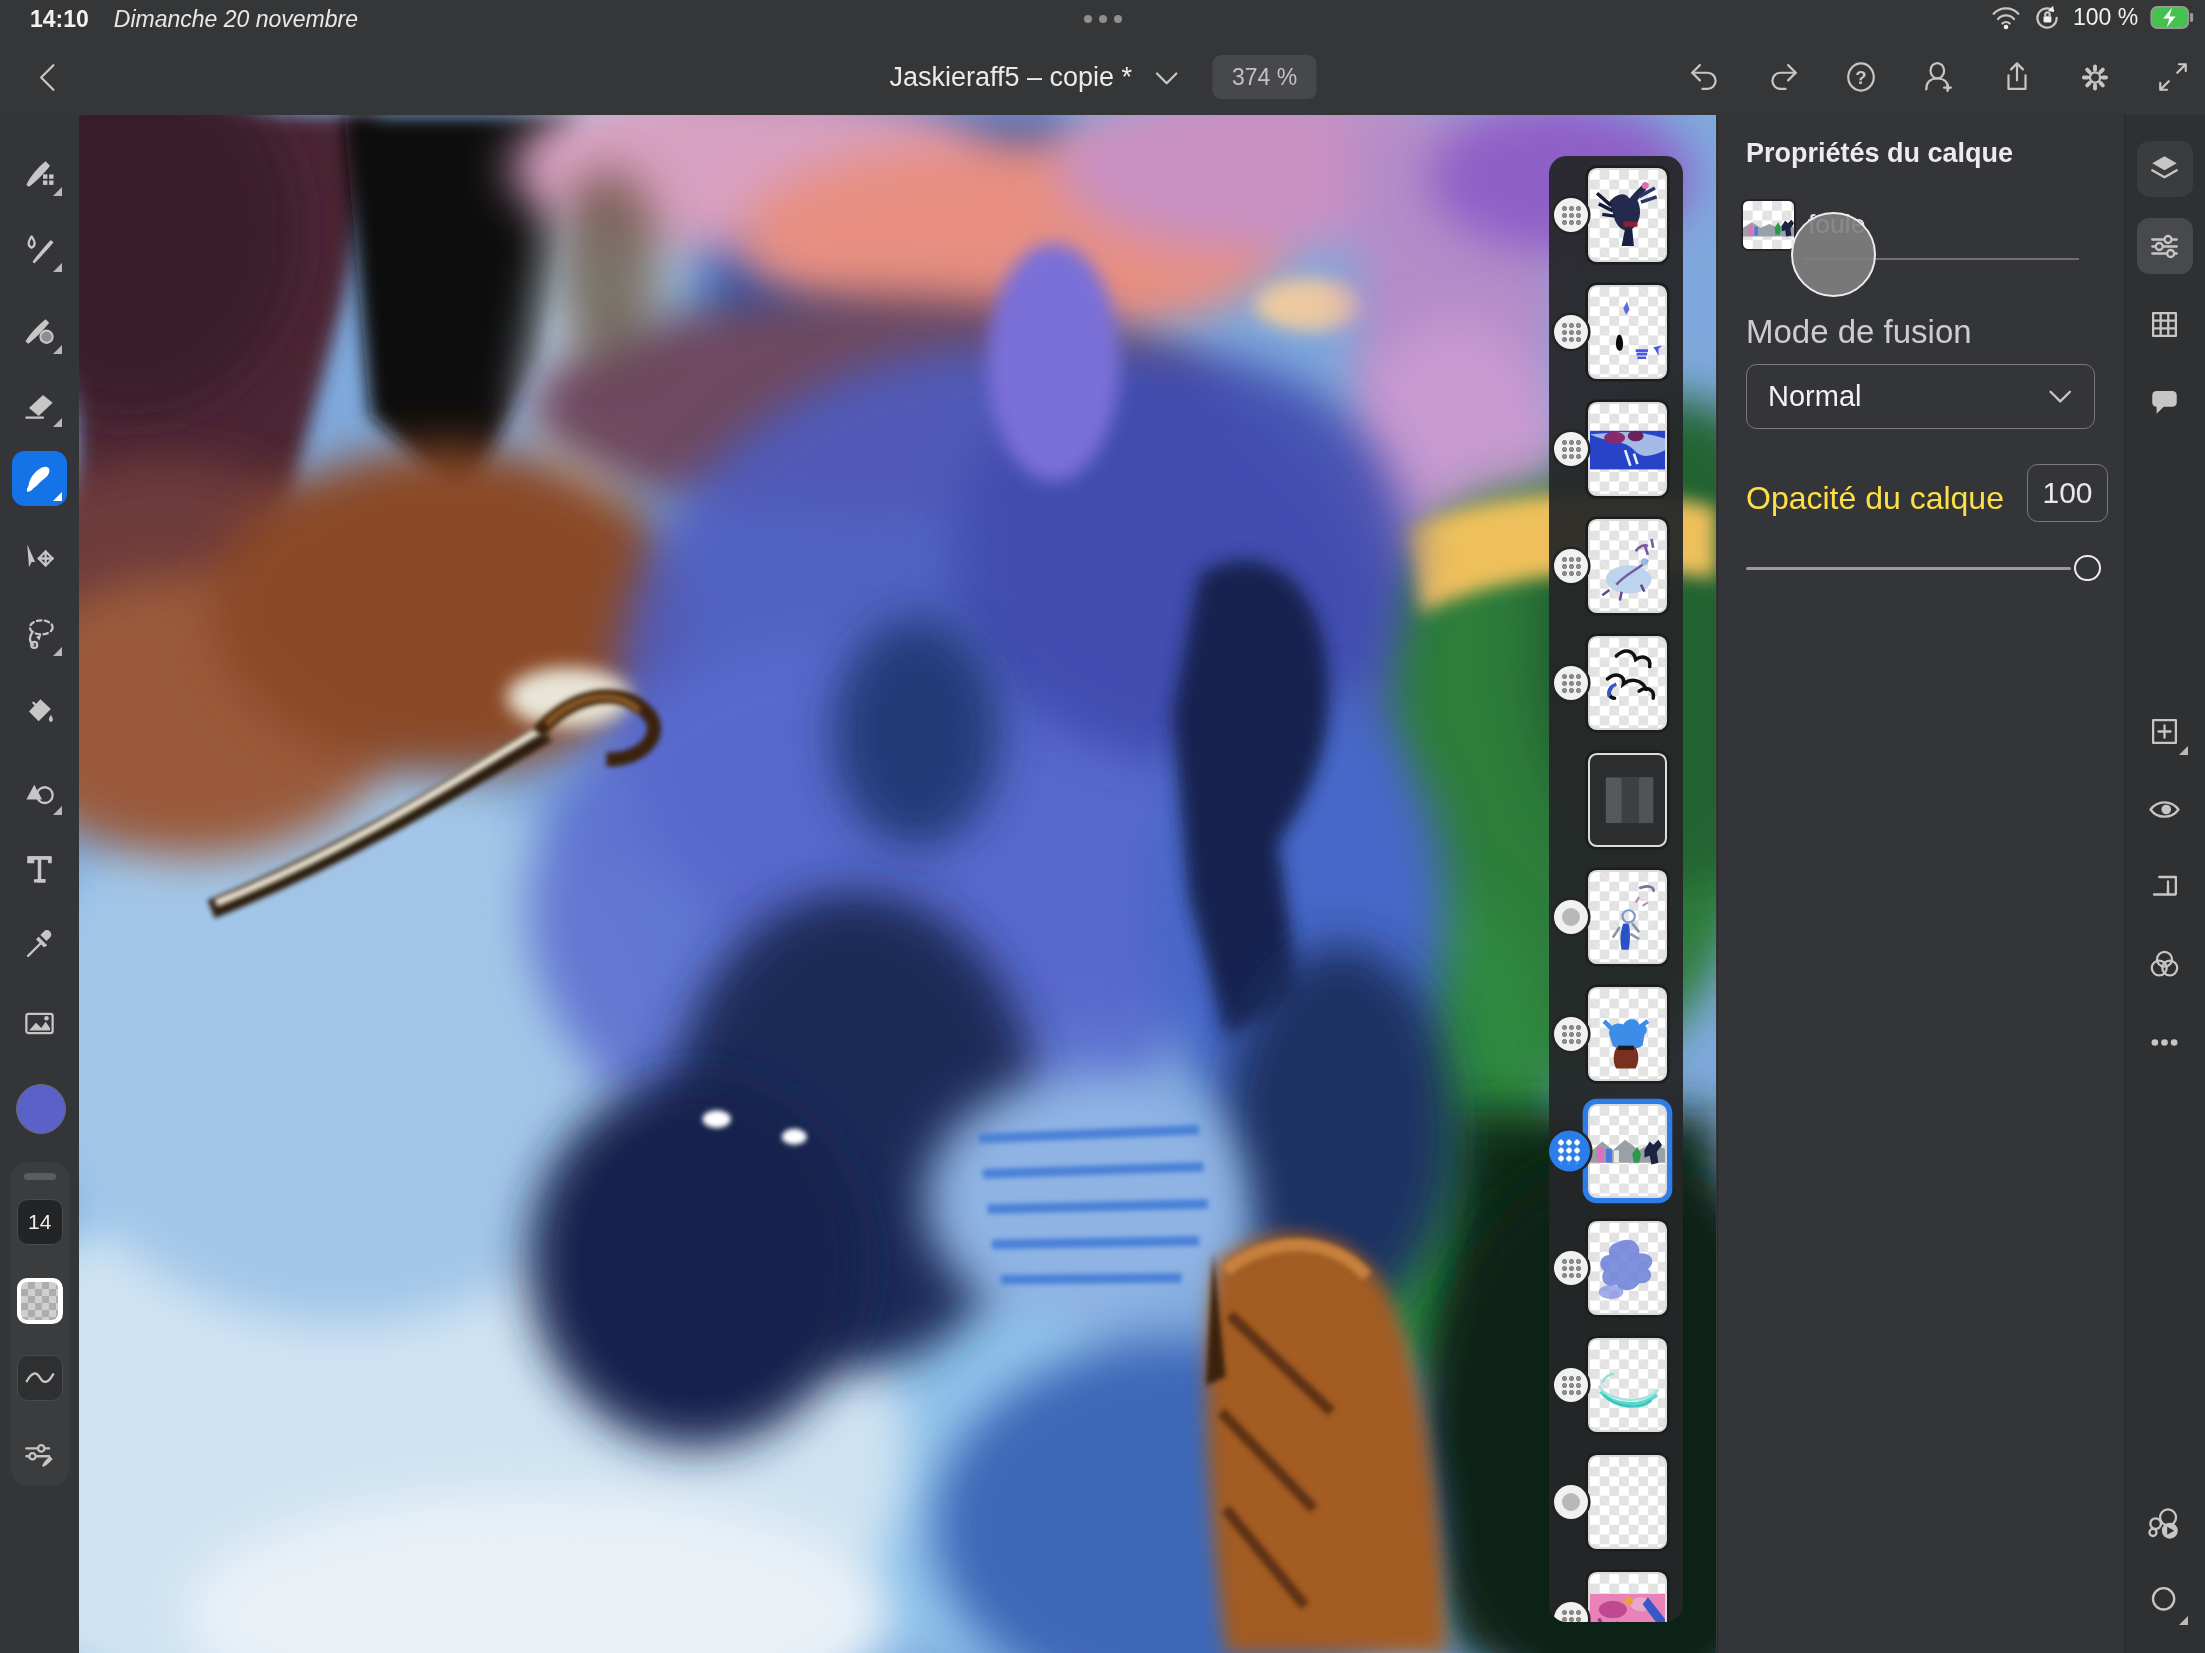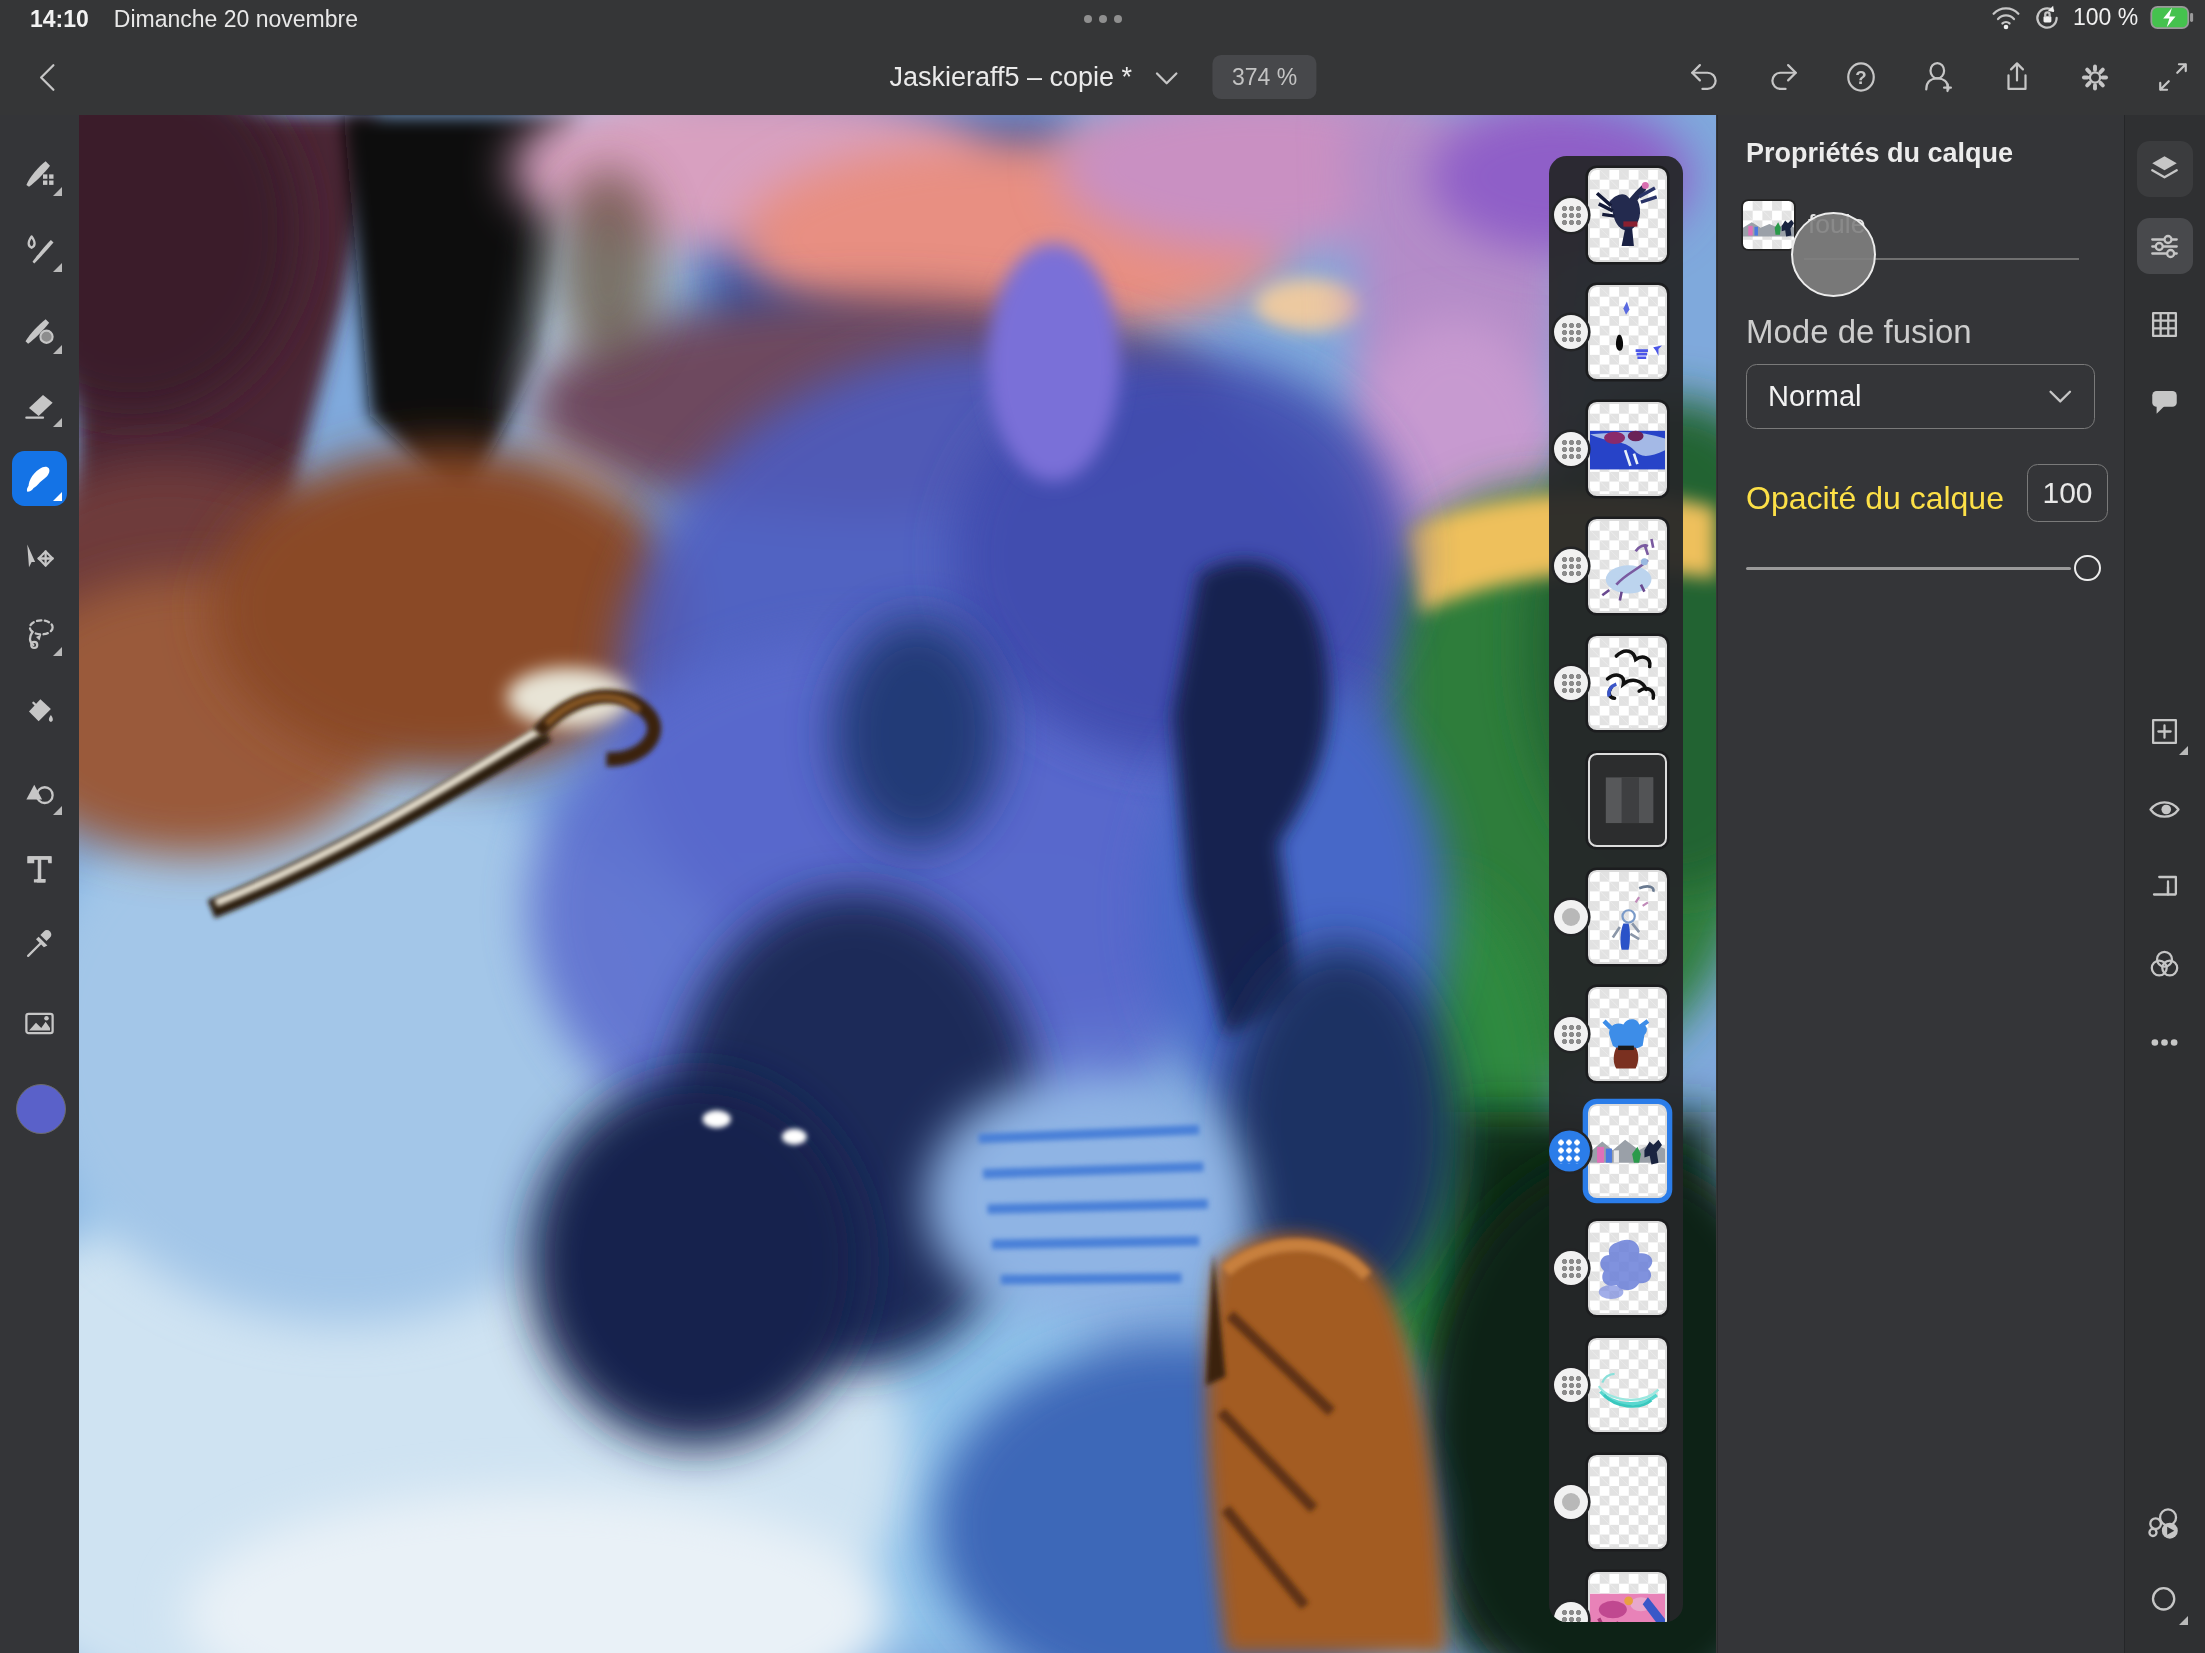--- a/index.html
+++ b/index.html
@@ -6,21 +6,21 @@
   .screen{position:relative;width:2206px;height:1653px;overflow:hidden;
     background:#353637;color:#e6e6e6;font-family:"Liberation Sans",sans-serif;
     -webkit-font-smoothing:antialiased;}
   svg{display:block}
   .ic{stroke:#c6c6c6;fill:none;stroke-width:2.6;stroke-linecap:round;stroke-linejoin:round;}
 
   
   .statusbar{position:absolute;left:0;top:0;right:0;height:39px;}
   .sb-left{position:absolute;left:30px;top:6.2px;display:flex;gap:25px;font-size:23px;}
   .sb-time{font-weight:700;color:#f2f2f2;}
-  .sb-date{color:#e8e8e8;}
+  .sb-date{color:#e8e8e8;font-style:italic;}
   .sb-dots{position:absolute;left:50%;top:15px;transform:translateX(-50%);display:flex;gap:7px;}
   .sb-dots i{width:8px;height:8px;border-radius:50%;background:#8f8f8f;}
   .sb-right{position:absolute;right:12.4px;top:3.5px;display:flex;align-items:center;gap:11.5px;font-size:23px;color:#f0f0f0;}
 
   
   .toolbar{position:absolute;left:0;top:39px;right:0;height:76px;}
   .back-btn{position:absolute;left:26.5px;top:17.6px;width:41px;height:41px;display:flex;align-items:center;justify-content:center;}
   .title-group{position:absolute;left:50%;top:0;height:76px;transform:translateX(-50%);display:flex;align-items:center;gap:21px;}
   .doc-title{font-size:27px;color:#eaeaea;white-space:nowrap;}
   .title-chevron{margin-top:3.5px}
@@ -304,20 +304,45 @@
         </svg>
     </div>
     <div class="tool" style="top:881px">
       <svg width="35" height="35" viewBox="0 0 40 40">
           <rect x="5" y="9" width="30" height="22" rx="2.5" class="ic"></rect>
           <path class="fillic" d="M8 28 l8 -9 6 6 5 -7 5 7 v3 Z"></path>
           <circle cx="28" cy="14" r="2.6" fill="#c6c6c6"></circle>
         </svg>
     </div>
     <div class="color-swatch"></div>
+    <div class="tool-options">
+      <div class="opt-handle"></div>
+      <div class="opt-size">
+          <span>14</span>
+        </div>
+      <div class="opt-opacity">
+          <i></i>
+        </div>
+      <div class="opt-smooth">
+        <svg width="32" height="19.4" viewBox="0 0 36 22">
+            <path class="ic" d="M3 15 C9 4 14 4 18 11 C22 18 27 18 33 7" stroke-width="3"></path>
+          </svg>
+      </div>
+      <div class="opt-settings">
+        <svg width="35" height="35" viewBox="0 0 40 40">
+            <g class="ic" stroke-width="2.6">
+              <path d="M5 13 h26"></path>
+              <path d="M5 22 h26"></path>
+              <circle cx="22" cy="13" r="3.6" fill="#3b3c3e"></circle>
+              <circle cx="12" cy="22" r="3.6" fill="#3b3c3e"></circle>
+            </g>
+            <path class="fillic" d="M24 34 c3 -1 8 -5 11 -9 l-3 -3 c-4 3 -8 8 -9 11 Z"></path>
+          </svg>
+      </div>
+    </div>
   </div>
 
   <div class="canvas">
     <svg width="1637" height="1539" viewBox="0 0 1856 1744">
       <defs>
         <filter id="f1" x="-60%" y="-60%" width="220%" height="220%">
             <feGaussianBlur stdDeviation="26"></feGaussianBlur>
           </filter>
         <filter id="f2" x="-60%" y="-60%" width="220%" height="220%">
             <feGaussianBlur stdDeviation="10"></feGaussianBlur>

